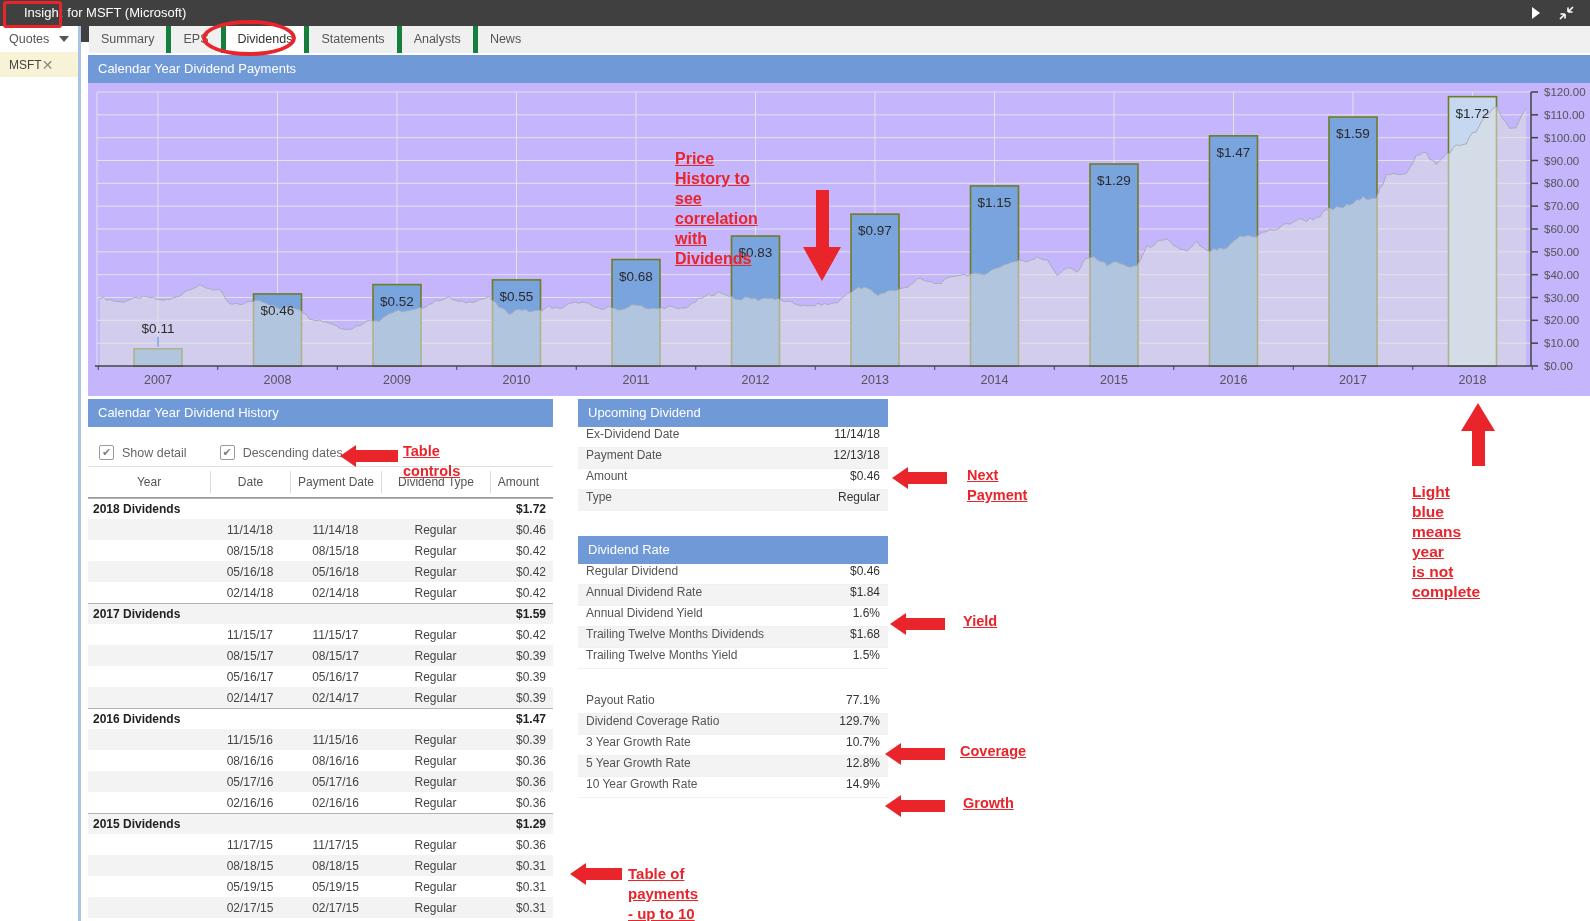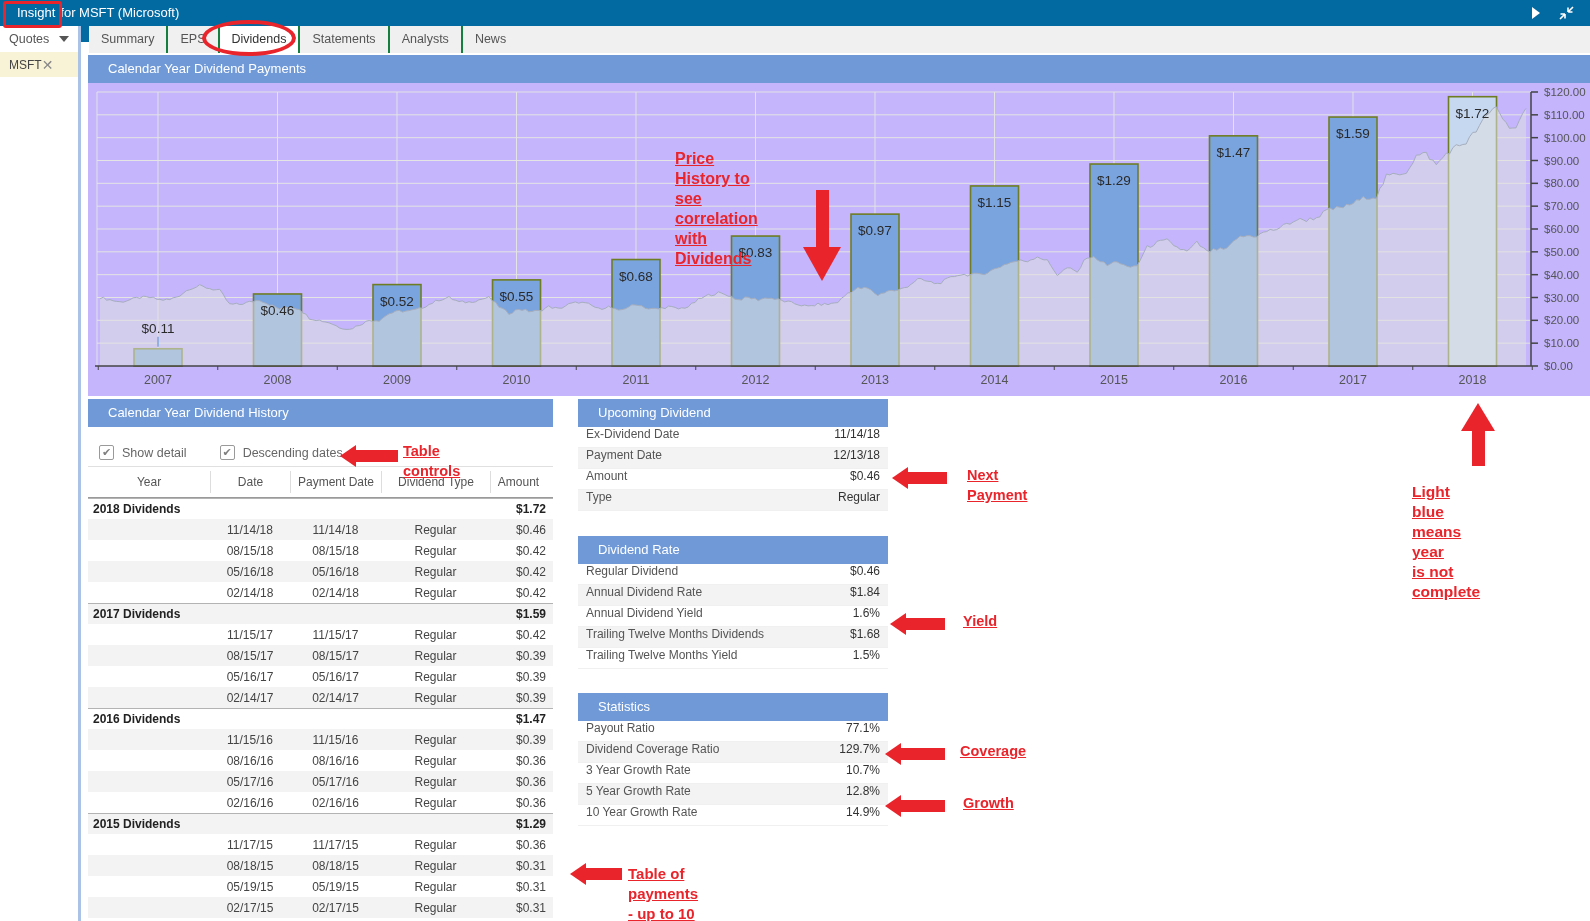--- a/index.html
+++ b/index.html
@@ -1,46 +1,46 @@
 <!DOCTYPE html>
 <html><head>
 <meta charset="utf-8">
 <style>
   html,body{margin:0;padding:0;background:#fff;}
   .app{position:relative;width:1590px;height:921px;background:#fff;overflow:hidden;
        font-family:"Liberation Sans",sans-serif;font-size:12px;color:#444;}
 
   
-  .titlebar{position:absolute;left:0;top:0;width:1590px;height:42px;background:#0369a1;
-            color:#fff;font-size:13px;line-height:26px;padding-left:17px;box-sizing:border-box;}
+  .titlebar{position:absolute;left:0;top:0;width:1590px;height:42px;background:#404040;
+            color:#fff;font-size:13px;line-height:26px;padding-left:24px;box-sizing:border-box;}
   .titlebar .app-name{margin-right:5px;}
   .win-icons{position:absolute;right:16px;top:0;height:26px;display:flex;gap:18px;align-items:center;}
   .win-icons svg{display:block;}
 
   
   .sidebar{position:absolute;left:0;top:26px;width:78px;height:895px;background:#fff;
            border-right:3px solid #a9c2e5;box-sizing:content-box;}
   .quotes-row{height:26px;display:flex;align-items:center;justify-content:space-between;
               padding:0 9px;color:#555;font-size:12.5px;cursor:default;}
   .caret{width:0;height:0;border-left:5px solid transparent;border-right:5px solid transparent;
          border-top:6px solid #555;}
   .symbol-row{height:25px;background:#f8f3d6;display:flex;align-items:center;
               padding:0 9px;color:#444;}
   .close-x{color:#888;font-size:14px;line-height:14px;}
 
   
   .content{position:absolute;left:81px;top:26px;width:1509px;height:895px;}
   .tabbar{position:absolute;left:8px;top:0;width:100%;height:27px;background:#f0f0f0;
           display:flex;box-sizing:border-box;}
-  .tab{padding:0 12px;line-height:27px;font-size:12.5px;color:#555;border-left:2px solid #15803d;white-space:nowrap;}
+  .tab{padding:0 12px;line-height:27px;font-size:12.5px;color:#555;border-left:5px solid #15803d;white-space:nowrap;}
   .tab:first-child{border-left:none;}
   .tab.active{background:#fff;color:#333;}
 
   .panel-header{background:#6f99d7;color:#fff;font-size:13px;line-height:28px;height:28px;
-                padding-left:20px;box-sizing:border-box;white-space:nowrap;}
+                padding-left:10px;box-sizing:border-box;white-space:nowrap;}
   .chart-header{position:absolute;left:7px;top:29px;width:1502px;}
   .chart-body{position:absolute;left:7px;top:57px;width:1502px;height:313px;background:#c4b5fd;}
 
   
   .history-panel{position:absolute;left:7px;top:373px;width:465px;}
   .controls{height:40px;display:flex;align-items:center;padding:12px 0 0 11px;box-sizing:border-box;
             border-bottom:1px solid #e0e0e0;}
   .checkbox{width:13px;height:13px;border:1px solid #9a9a9a;background:#fff;color:#808080;
             font-size:11px;line-height:12px;text-align:center;border-radius:2px;}
   .cb-label{color:#666;font-size:12.5px;margin-left:8px;}
@@ -434,21 +434,20 @@
             <span class="plabel">Trailing Twelve Months Dividends</span>
             <span class="pvalue">$1.68</span>
           </div>
           <div class="prow">
             <span class="plabel">Trailing Twelve Months Yield</span>
             <span class="pvalue">1.5%</span>
           </div>
         </div>
     </div>
     <div class="rpanel rp2">
-      <div class="panel-header">Statistics</div>
       <div id="panel-rows-2">
           <div class="prow">
             <span class="plabel">Payout Ratio</span>
             <span class="pvalue">77.1%</span>
           </div>
           <div class="prow">
             <span class="plabel">Dividend Coverage Ratio</span>
             <span class="pvalue">129.7%</span>
           </div>
           <div class="prow">

